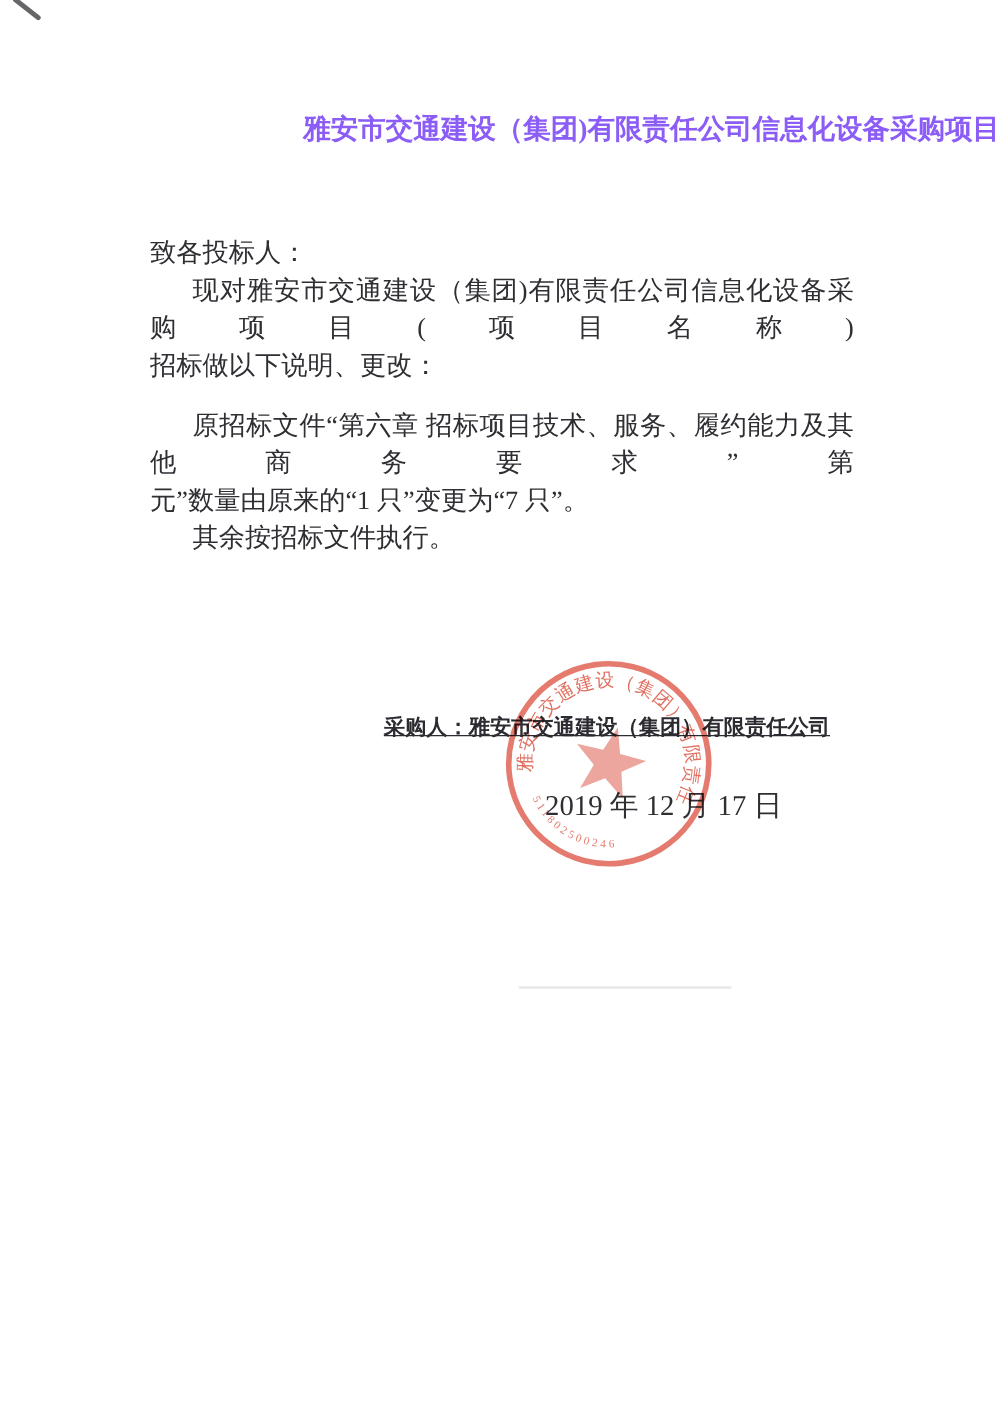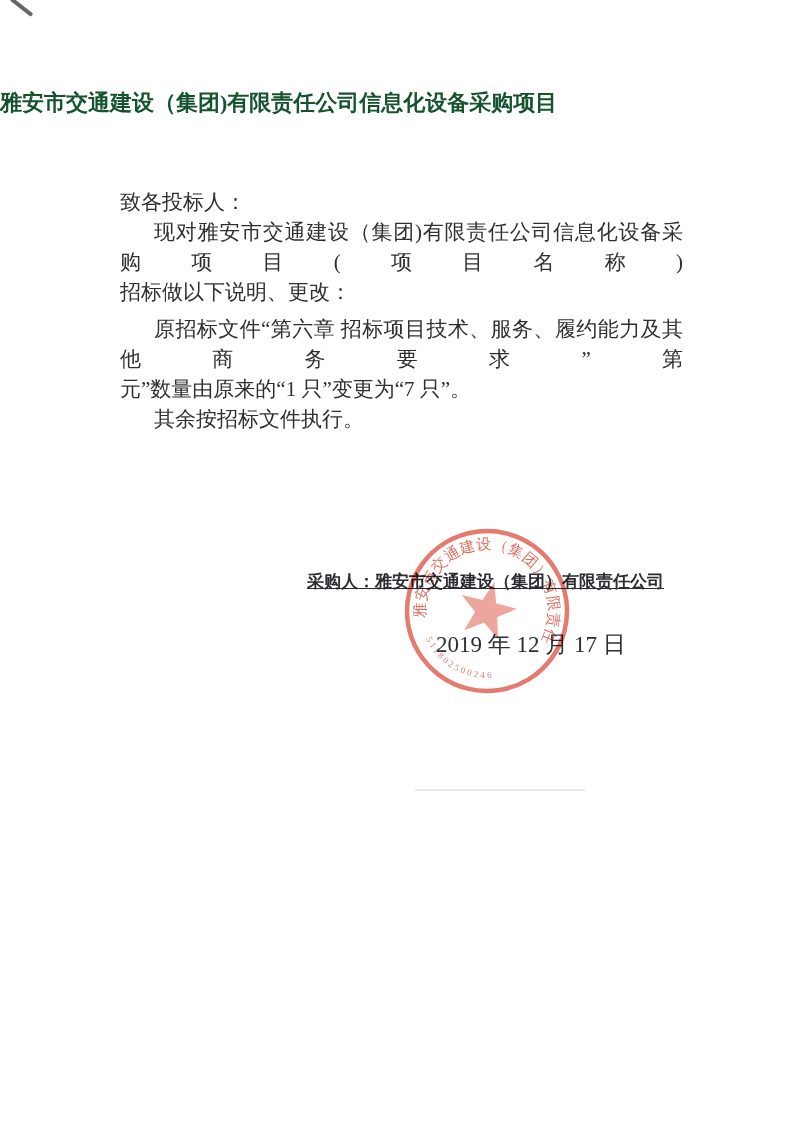--- a/index.html
+++ b/index.html
@@ -19,34 +19,34 @@
     transform:rotate(38deg); opacity:.85;
   }
   .faint-streak {
     position:absolute; left:415px; top:789px;
     width:170px; height:2px;
     background:rgba(185,185,190,.32);
   }
   
   .title-block {
     position:absolute; top:82px; left:0; width:800px;
-    text-align:left;
+    text-align:right;
     font-weight:bold;
     font-size:22px; line-height:42px;
-    color:#14532d;
+    color:#8b5cf6;
   }
   
   .body-block {
     position:absolute; left:120px; top:187px; width:563px;
     font-size:21px;
   }
   .ln { line-height:30px; min-height:30px; }
   .indent { text-indent:34px; }
   .stretch { text-align:justify; text-align-last:justify; }
-  .p-gap-sm { margin-top:7px; }
+  .p-gap-sm { margin-top:18px; }
   .p-gap-lg { }
   
   .purchaser-line {
     position:absolute; left:307px; top:570px;
     font-size:17px; font-weight:bold; line-height:24px;
     color:#2b2b31; white-space:nowrap;text-decoration:underline;
   }
   .date-line {
     position:absolute; left:436px; top:633px;
     font-size:23px; line-height:24px;

